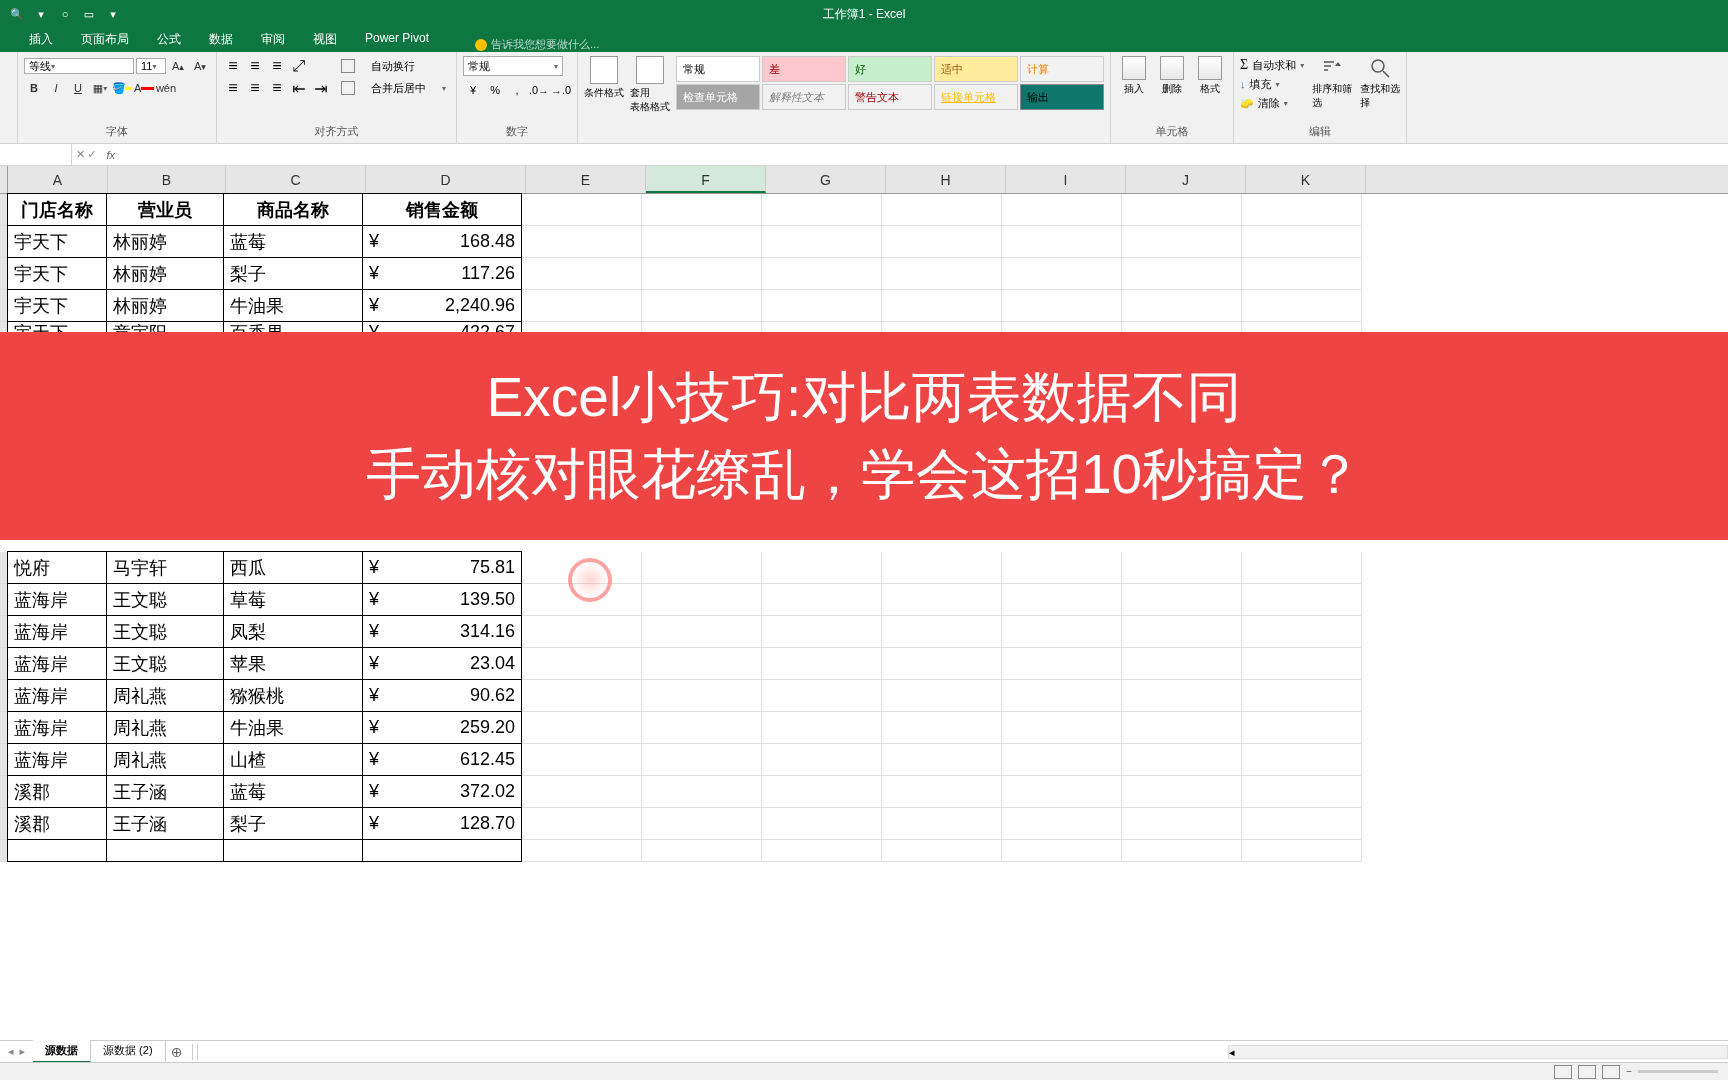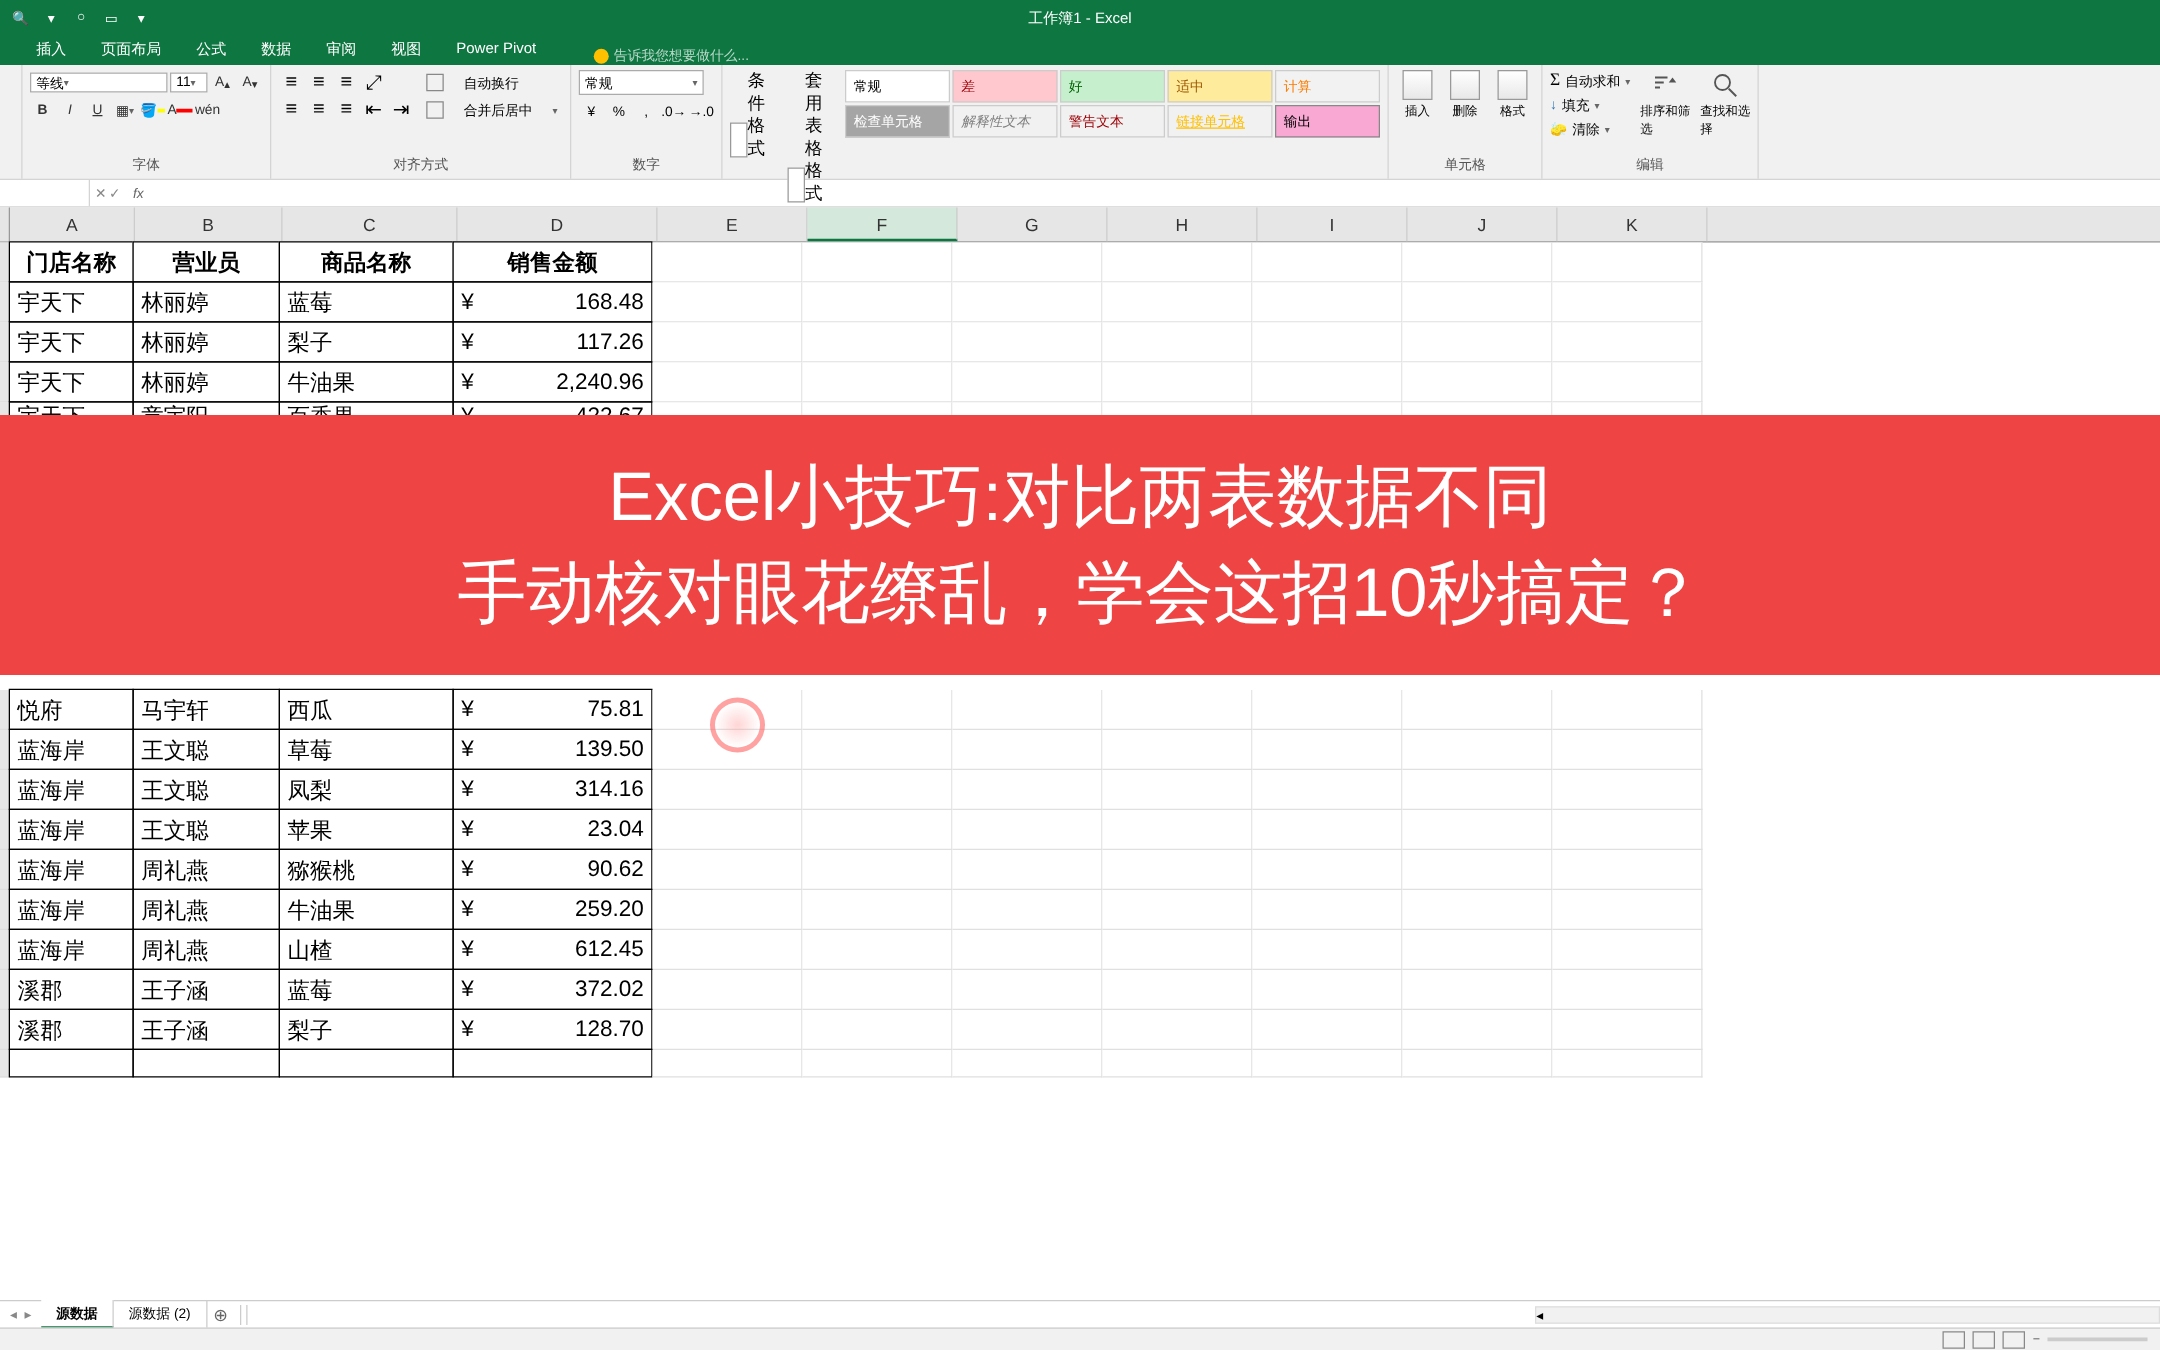--- a/index.html
+++ b/index.html
@@ -42,35 +42,35 @@
 .align-btn { width: 20px; height: 20px; display: flex; align-items: center; justify-content: center; }
 .wrap-btn { height: 20px; display: flex; align-items: center; font-size: 11px; padding: 0 4px; gap: 16px; }
 .wrap-ico { width: 14px; height: 14px; border: 1px solid #888; }
 
 .number-group .group-content { flex-direction: column; }
 .num-select { width: 100px; height: 20px; border: 1px solid #ababab; background: #fff; font-size: 11px; padding: 0 4px; display: flex; align-items: center; justify-content: space-between; }
 .num-row { display: flex; gap: 2px; }
 .num-btn { width: 20px; height: 20px; display: flex; align-items: center; justify-content: center; font-size: 11px; }
 
 .styles-group .group-content { gap: 6px; }
-.style-big-btn { display: flex; flex-direction: row; align-items: flex-end; font-size: 14px; width: 40px; }
+.style-big-btn { display: flex; flex-direction: column; align-items: center; font-size: 10px; width: 40px; }
 .style-big-icon { width: 28px; height: 28px; border: 1px solid #999; background: #fff; margin-bottom: 2px; }
 .style-gallery { display: flex; flex-direction: column; gap: 2px; }
 .style-gallery-row { display: flex; gap: 2px; }
 .style-cell { width: 84px; height: 26px; border: 1px solid #ccc; font-size: 11px; display: flex; align-items: center; padding: 0 6px; }
 .sc-normal { background: #fff; }
 .sc-bad { background: #ffc7ce; color: #9c0006; }
 .sc-good { background: #c6efce; color: #006100; }
 .sc-neutral { background: #ffeb9c; color: #9c5700; }
 .sc-calc { background: #f2f2f2; color: #fa7d00; }
 .sc-check { background: #a5a5a5; color: #fff; }
 .sc-explain { color: #7f7f7f; font-style: italic; }
 .sc-warn { color: #9c0006; }
 .sc-link { color: #ffc000; text-decoration: underline; }
-.sc-output { background: #f9a8d4; border: 1px solid #888; }
+.sc-output { background: #0f766e; border: 1px solid #888; }
 
 .cells-group .group-content { gap: 4px; }
 .cell-btn { display: flex; flex-direction: column; align-items: center; font-size: 10px; width: 34px; }
 .cell-icon { width: 24px; height: 24px; border: 1px solid #999; background: linear-gradient(#fff,#e8e8e8); margin-bottom: 2px; }
 
 .editing-group .group-content { flex-direction: row; gap: 8px; }
 .edit-col { display: flex; flex-direction: column; gap: 1px; }
 .edit-item { font-size: 11px; display: flex; align-items: center; gap: 4px; height: 18px; }
 .sigma { font-family: serif; font-size: 14px; }
 .edit-big { display: flex; flex-direction: column; align-items: center; font-size: 10px; width: 40px; }

